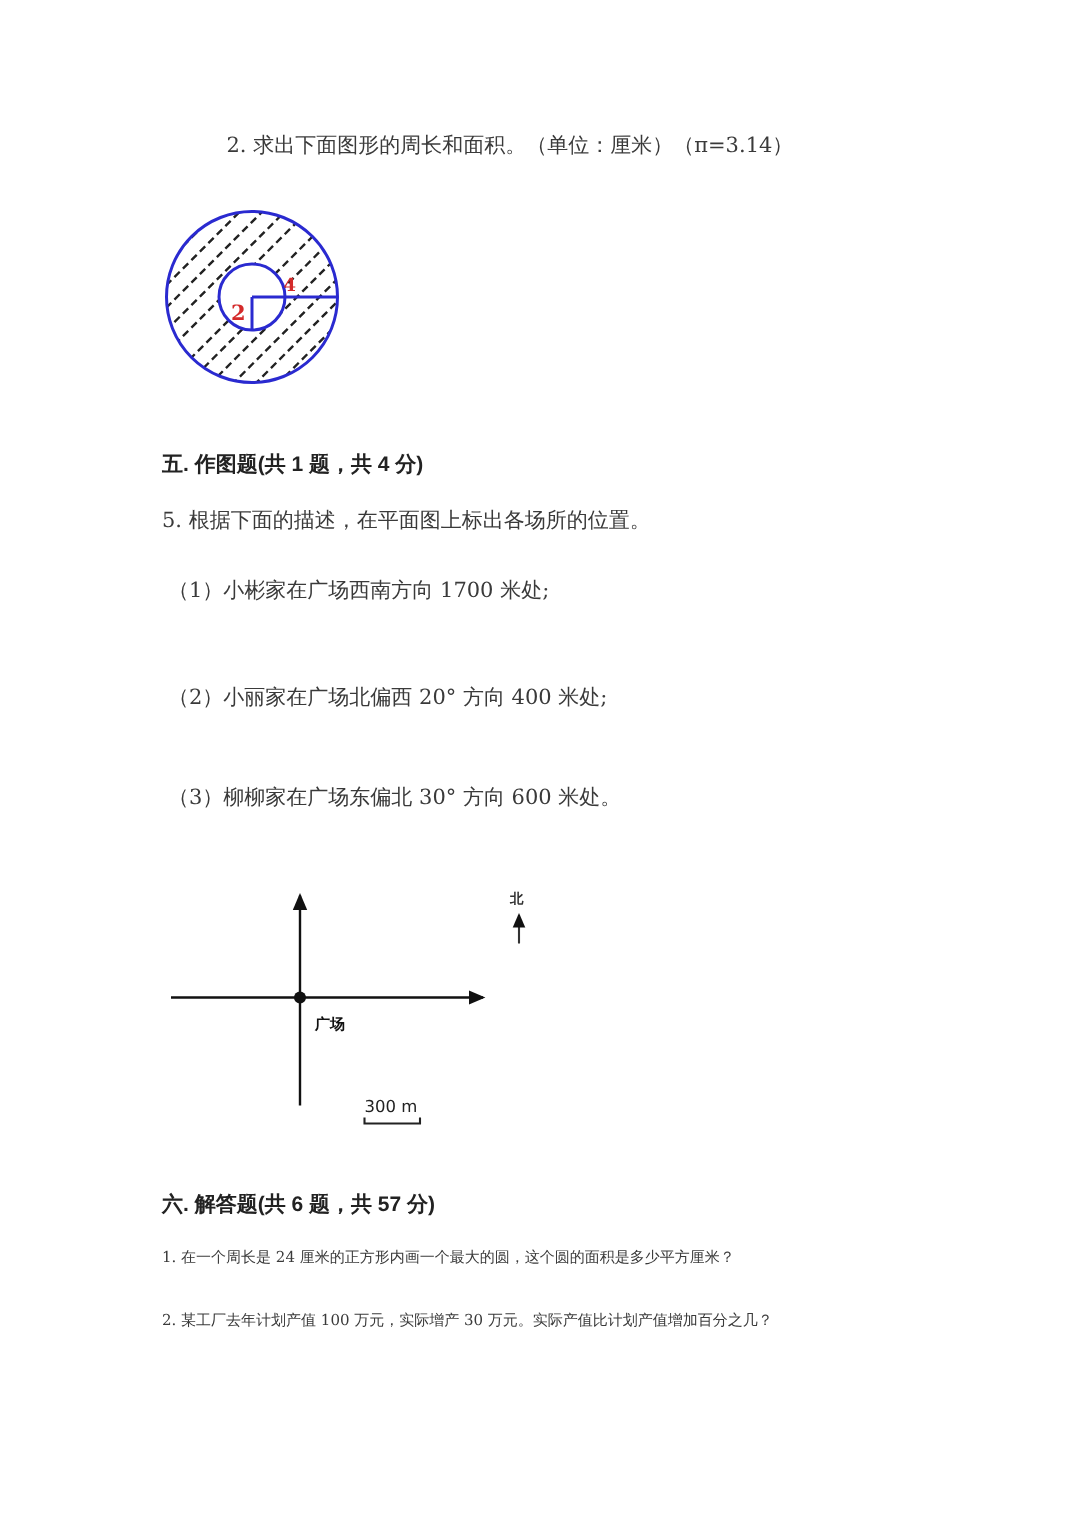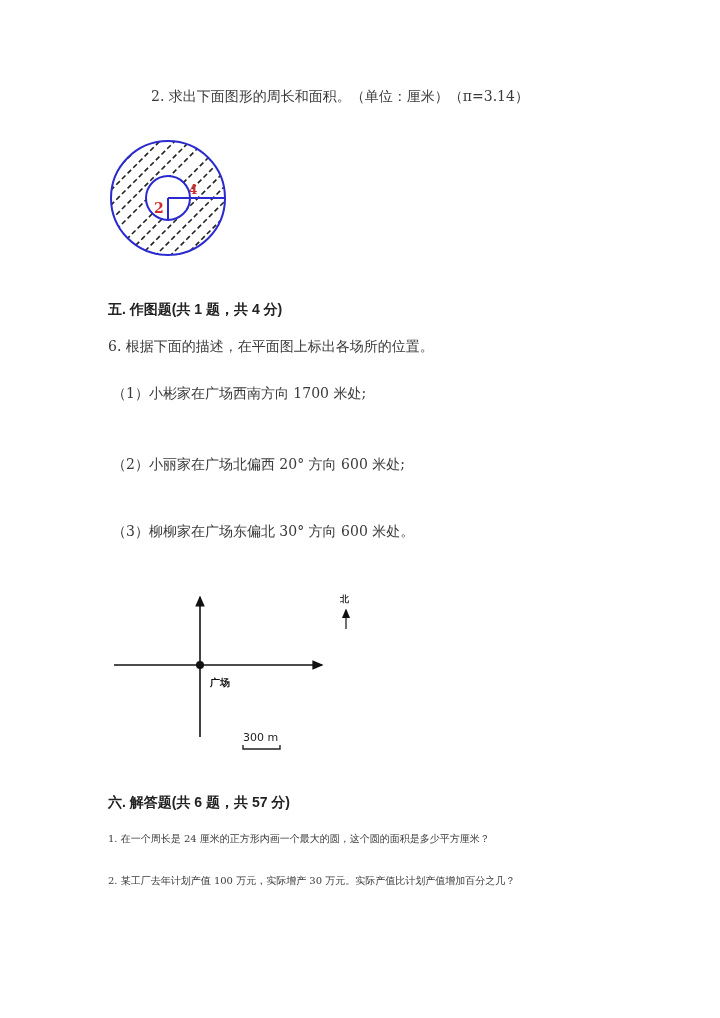--- a/index.html
+++ b/index.html
@@ -40,23 +40,23 @@
   </g>
   <circle cx="60" cy="60" r="57" fill="none" stroke="#2a2ad0" stroke-width="2"></circle>
   <circle cx="60" cy="60" r="22" fill="none" stroke="#2a2ad0" stroke-width="2"></circle>
   <line x1="60" y1="60" x2="117" y2="60" stroke="#2a2ad0" stroke-width="2"></line>
   <line x1="60" y1="60" x2="60" y2="82" stroke="#2a2ad0" stroke-width="2"></line>
   <text x="46" y="75" fill="#d42a2a" font-size="14" font-weight="bold" font-family="DejaVu Serif, serif">2</text>
   <text x="81" y="56" fill="#d42a2a" font-size="12" font-weight="bold" font-family="DejaVu Serif, serif">4</text>
 </svg>
 
 <div class="heading" style="left:108px; top:301px;">五. 作图题(共 1 题，共 4 分)</div>
-<div class="txt" style="left:108px; top:338px;">6. 根据下面的描述，在平面图上标出各场所的位置。</div>
+<div class="txt" style="left:108px; top:338px;">5. 根据下面的描述，在平面图上标出各场所的位置。</div>
 <div class="txt" style="left:112px; top:385px;">（1）小彬家在广场西南方向 1700 米处;</div>
-<div class="txt" style="left:112px; top:456px;">（2）小丽家在广场北偏西 20°  方向 600 米处;</div>
+<div class="txt" style="left:112px; top:456px;">（2）小丽家在广场北偏西 20°  方向 400 米处;</div>
 <div class="txt" style="left:112px; top:523px;">（3）柳柳家在广场东偏北 30°  方向 600 米处。</div>
 
 <svg width="260" height="170" style="left:110px; top:585px;" viewBox="0 0 260 170">
   <defs>
     <marker id="arr" markerWidth="8" markerHeight="8" refX="6" refY="4" orient="auto">
       <path d="M0,1 L7,4 L0,7 Z" fill="#111"></path>
     </marker>
   </defs>
   <line x1="4" y1="80" x2="212" y2="80" stroke="#111" stroke-width="1.6" marker-end="url(#arr)"></line>
   <line x1="90" y1="152" x2="90" y2="12" stroke="#111" stroke-width="1.6" marker-end="url(#arr)"></line>

